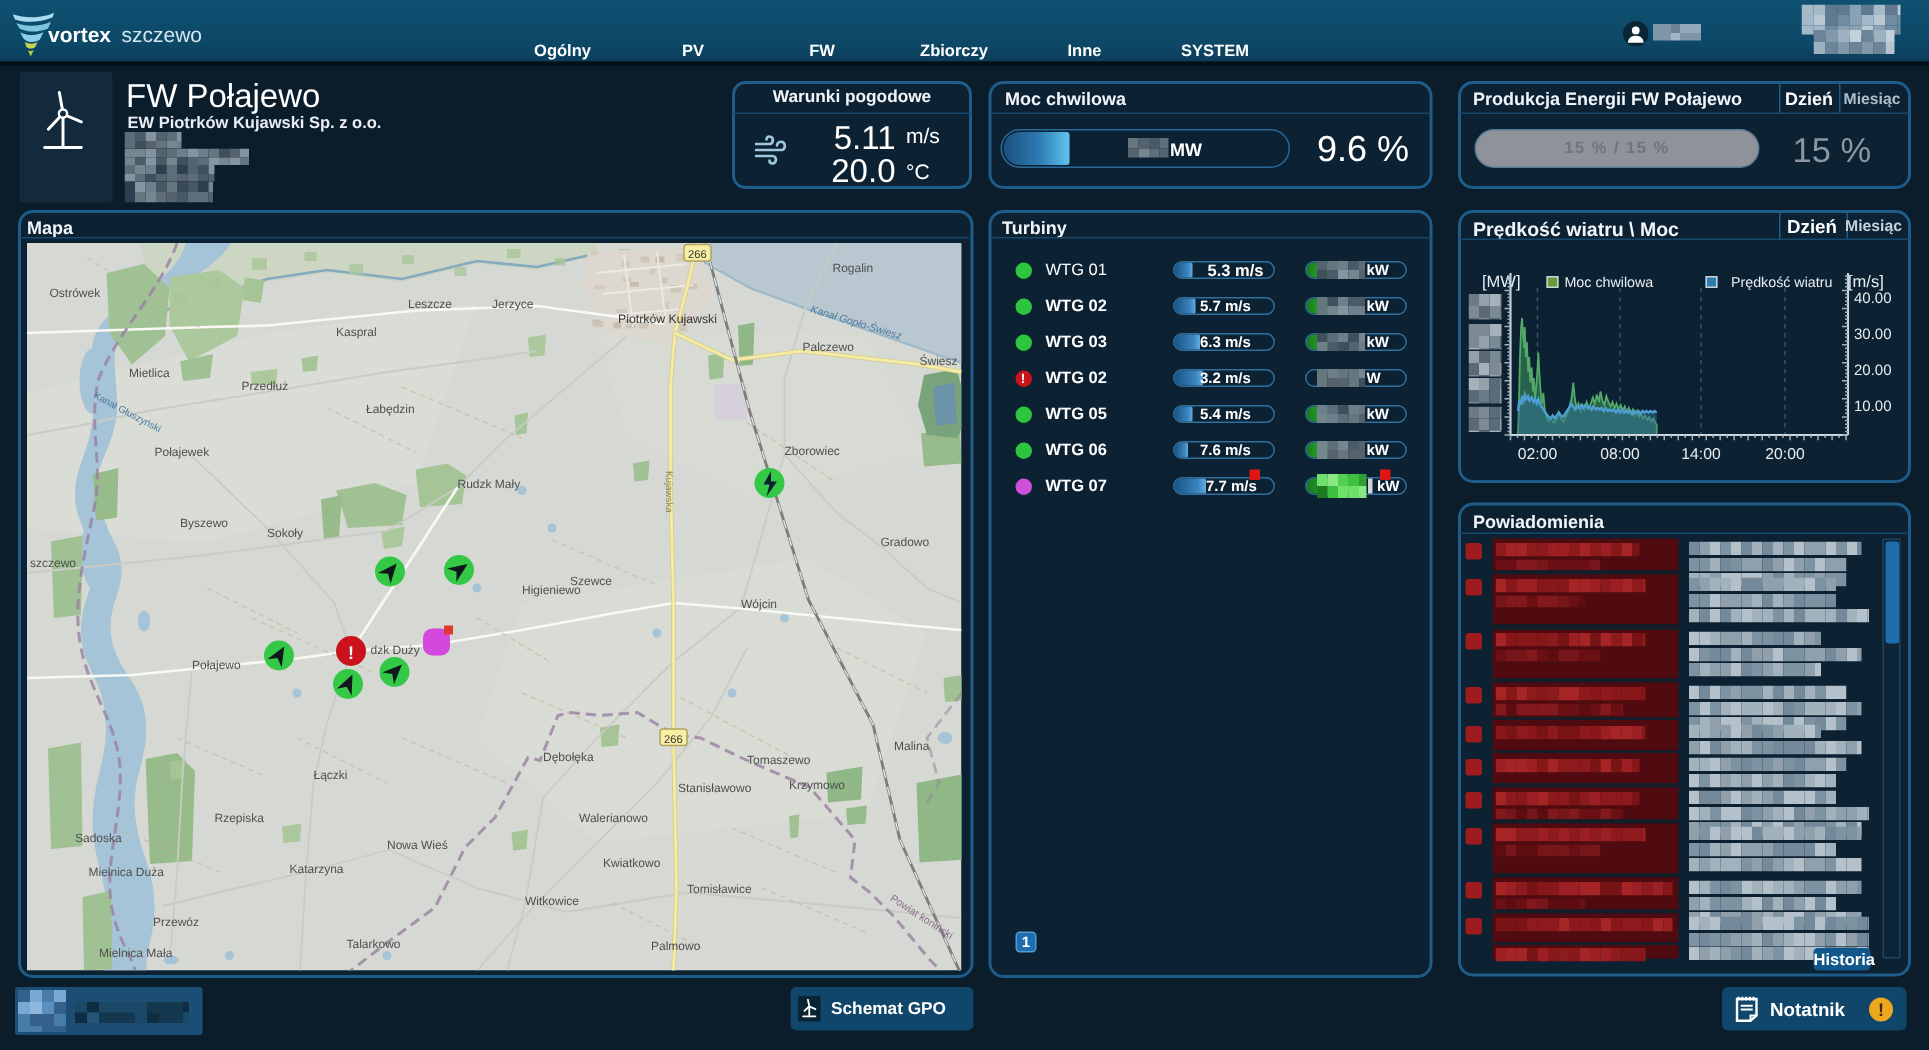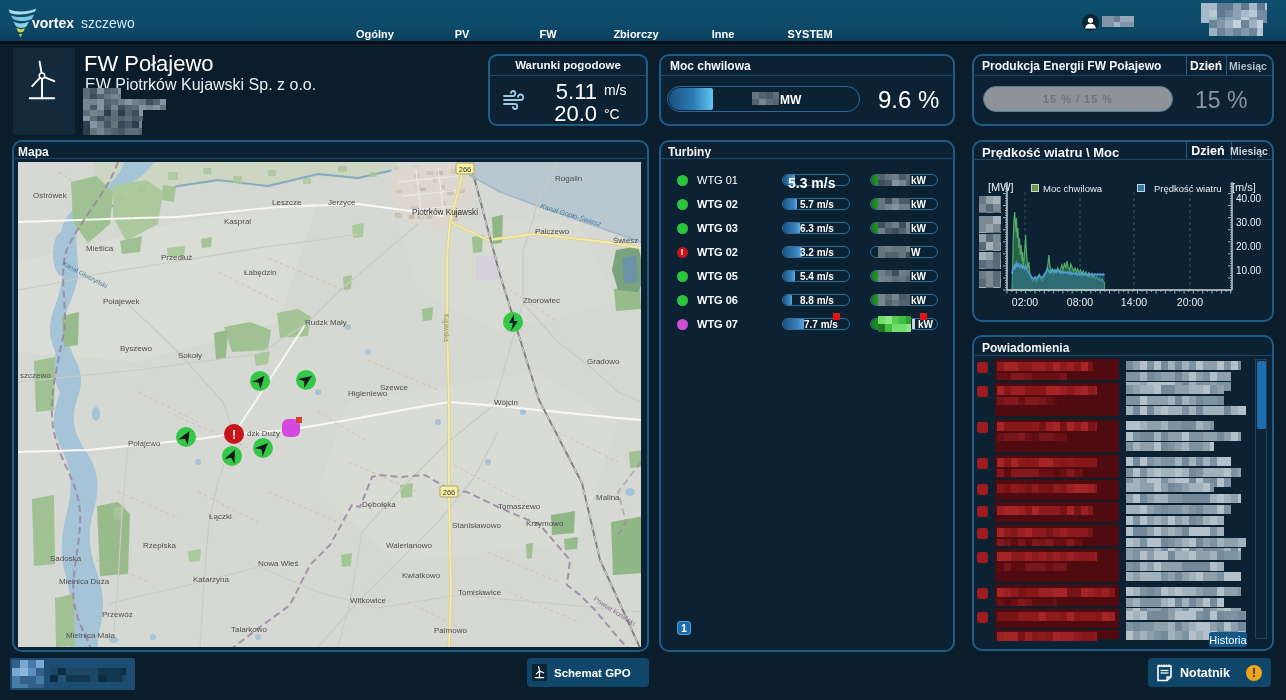--- a/index.html
+++ b/index.html
@@ -99,21 +99,21 @@
 <g stroke="#fff" stroke-width="3.2" stroke-linecap="round" fill="none">
 <line x1="4" y1="66" x2="44" y2="66"></line>
 <line x1="24" y1="30" x2="24" y2="66"></line>
 <line x1="24" y1="28" x2="20" y2="6"></line>
 <line x1="25" y1="30" x2="44" y2="38"></line>
 <line x1="22" y1="31" x2="8" y2="46"></line>
 </g>
 <circle cx="24" cy="29" r="4.5" fill="#122a3c" stroke="#fff" stroke-width="2.6"></circle>
 </svg>
 <span class="abs wh" style="left:84px;top:51px;font-size:22px">FW Połajewo</span>
-<span class="abs wh" style="left:85px;top:76px;font-size:16px;font-weight:normal;color:#e8eef4">EW Piotrków Kujawski Sp. z o.o.</span>
+<span class="abs wh" style="left:85px;top:76px;font-size:11px;font-weight:bold;color:#e8eef4">EW Piotrków Kujawski Sp. z o.o.</span>
 <div style="position:absolute;left:83px;top:88px;width:38px;height:11px;">
     <svg width="38" height="11" style="display:block">
       <rect x="0" y="0" width="7" height="6" fill="#5d6d7a"></rect>
       <rect x="7" y="0" width="7" height="6" fill="#4a5a68"></rect>
       <rect x="14" y="0" width="7" height="6" fill="#8494a0"></rect>
       <rect x="21" y="0" width="7" height="6" fill="#55636f"></rect>
       <rect x="28" y="0" width="7" height="6" fill="#5d6d7a"></rect>
       <rect x="35" y="0" width="7" height="6" fill="#8494a0"></rect>
       <rect x="0" y="6" width="7" height="6" fill="#5d6d7a"></rect>
       <rect x="7" y="6" width="7" height="6" fill="#3f4f5c"></rect>
@@ -464,21 +464,21 @@
 <rect x="264" y="257" width="18" height="18" rx="6" fill="#d449dd"></rect>
 <rect x="278" y="255" width="6" height="6" fill="#e03a30"></rect>
 </svg>
 <div class="panel" style="left:659px;top:140px;width:296px;height:512px"></div>
 <span class="ptitle" style="left:668px;top:145px">Turbiny</span>
 <div class="pdiv" style="left:660px;top:158px;width:294px"></div>
 <div class="abs" style="left:676.5px;top:174.5px;width:11px;height:11px;border-radius:50%;background:#2dc53e"></div>
 <span class="abs wh" style="left:697px;top:174px;font-size:11px;font-weight:normal">WTG 01</span>
 <div class="abs" style="left:782px;top:174px;width:68px;height:12px;border:1px solid #2f6f9e;border-radius:6px"></div>
 <div class="abs" style="left:783.2px;top:175.2px;width:12px;height:9.6px;border-radius:5px 1px 1px 5px;background:linear-gradient(90deg,#1d5a8a 10%,#3d85c0 75%,#62aede 100%)"></div>
-<span class="abs wh" style="left:788px;top:175px;font-size:14px;font-weight:bold">5.3 m/s</span>
+<span class="abs wh" style="left:805px;top:175px;font-size:11px;font-weight:bold">5.3 m/s</span>
 <div class="abs" style="left:870px;top:174px;width:68px;height:12px;border:1px solid #2f6f9e;border-radius:6px"></div>
 <div class="abs" style="left:871.2px;top:175.2px;width:22px;height:9.6px;border-radius:5px 1px 1px 5px;background:linear-gradient(90deg,#1a7a1e,#35d035)"></div>
 <div style="position:absolute;left:878px;top:174px;width:32px;height:12px;">
     <svg width="32" height="12" style="display:block">
       <rect x="0" y="0" width="7" height="6" fill="#55636f"></rect>
       <rect x="7" y="0" width="7" height="6" fill="#66767f"></rect>
       <rect x="14" y="0" width="7" height="6" fill="#6e7e8a"></rect>
       <rect x="21" y="0" width="7" height="6" fill="#4a5a68"></rect>
       <rect x="28" y="0" width="7" height="6" fill="#5d6d7a"></rect>
       <rect x="0" y="6" width="7" height="6" fill="#3f4f5c"></rect>
@@ -573,21 +573,21 @@
       <rect x="14" y="6" width="7" height="6" fill="#5d6d7a"></rect>
       <rect x="21" y="6" width="7" height="6" fill="#66767f"></rect>
       <rect x="28" y="6" width="7" height="6" fill="#55636f"></rect>
     </svg>
   </div>
 <span class="abs wh" style="left:911px;top:271px;font-size:10px;font-weight:bold">kW</span>
 <div class="abs" style="left:676.5px;top:294.5px;width:11px;height:11px;border-radius:50%;background:#2dc53e"></div>
 <span class="abs wh" style="left:697px;top:294px;font-size:11px;font-weight:bold">WTG 06</span>
 <div class="abs" style="left:782px;top:294px;width:68px;height:12px;border:1px solid #2f6f9e;border-radius:6px"></div>
 <div class="abs" style="left:783.2px;top:295.2px;width:9px;height:9.6px;border-radius:5px 1px 1px 5px;background:linear-gradient(90deg,#1d5a8a 10%,#3d85c0 75%,#62aede 100%)"></div>
-<span class="abs wh" style="left:800px;top:295px;font-size:10px;font-weight:bold">8.8 m/s</span>
+<span class="abs wh" style="left:800px;top:295px;font-size:10px;font-weight:bold">7.6 m/s</span>
 <div class="abs" style="left:870px;top:294px;width:68px;height:12px;border:1px solid #2f6f9e;border-radius:6px"></div>
 <div class="abs" style="left:871.2px;top:295.2px;width:18px;height:9.6px;border-radius:5px 1px 1px 5px;background:linear-gradient(90deg,#1a7a1e,#35d035)"></div>
 <div style="position:absolute;left:878px;top:294px;width:32px;height:12px;">
     <svg width="32" height="12" style="display:block">
       <rect x="0" y="0" width="7" height="6" fill="#76868f"></rect>
       <rect x="7" y="0" width="7" height="6" fill="#5d6d7a"></rect>
       <rect x="14" y="0" width="7" height="6" fill="#76868f"></rect>
       <rect x="21" y="0" width="7" height="6" fill="#4a5a68"></rect>
       <rect x="28" y="0" width="7" height="6" fill="#55636f"></rect>
       <rect x="0" y="6" width="7" height="6" fill="#76868f"></rect>
@@ -1760,21 +1760,21 @@
 <div class="abs" style="left:995px;top:452px;width:124px;height:3px;background:#151d28"></div>
 <div class="abs" style="left:995px;top:478px;width:124px;height:2px;background:#151d28"></div>
 <div class="abs" style="left:995px;top:500px;width:124px;height:2px;background:#151d28"></div>
 <div class="abs" style="left:995px;top:522px;width:124px;height:3px;background:#151d28"></div>
 <div class="abs" style="left:995px;top:546px;width:124px;height:3px;background:#151d28"></div>
 <div class="abs" style="left:995px;top:582px;width:124px;height:3px;background:#151d28"></div>
 <div class="abs" style="left:995px;top:606px;width:124px;height:3px;background:#151d28"></div>
 <div class="abs" style="left:995px;top:628px;width:124px;height:2px;background:#151d28"></div>
 <div class="abs" style="left:1255px;top:359px;width:12px;height:280px;background:#0d2437;border:1px solid #1b4566"></div>
 <div class="abs" style="left:1256.5px;top:361px;width:9px;height:68px;background:#1e6dad;border-radius:2px"></div>
-<div class="abs" style="left:1209px;top:632px;width:38px;height:15px;background:#11578a;border-radius:3px;color:#fff;font-size:11px;font-weight:normal;text-align:center;line-height:16px">Historia</div>
+<div class="abs" style="left:1209px;top:632px;width:38px;height:15px;background:#11578a;border-radius:3px;color:#fff;font-size:11px;font-weight:bold;text-align:center;line-height:16px">Historia</div>
 <div class="abs" style="left:10px;top:658px;width:125px;height:32px;background:#1c4e74;border-radius:2px"></div>
 <div style="position:absolute;left:12px;top:660px;width:32px;height:28px;">
     <svg width="32" height="28" style="display:block">
       <rect x="0" y="0" width="8" height="8" fill="#34618c"></rect>
       <rect x="8" y="0" width="8" height="8" fill="#79a8d2"></rect>
       <rect x="16" y="0" width="8" height="8" fill="#477ba8"></rect>
       <rect x="24" y="0" width="8" height="8" fill="#79a8d2"></rect>
       <rect x="0" y="8" width="8" height="8" fill="#79a8d2"></rect>
       <rect x="8" y="8" width="8" height="8" fill="#8db7dc"></rect>
       <rect x="16" y="8" width="8" height="8" fill="#5b8fc0"></rect>

